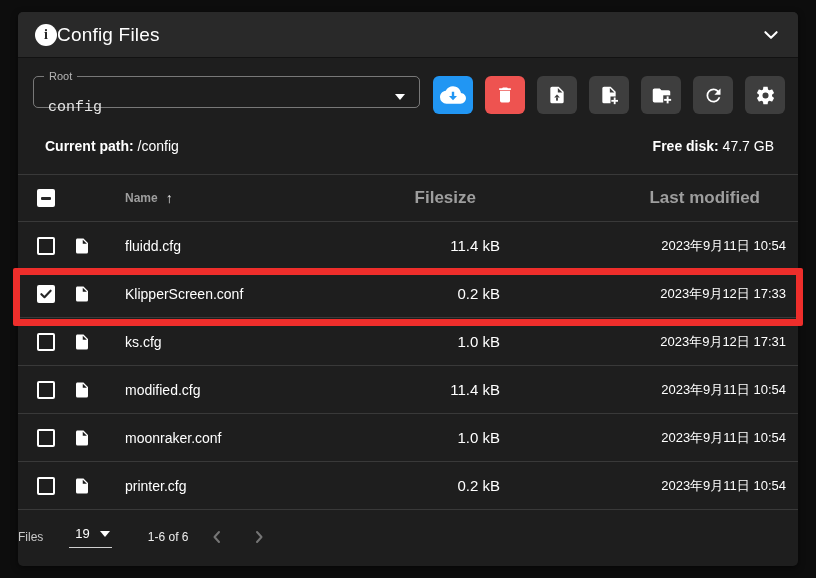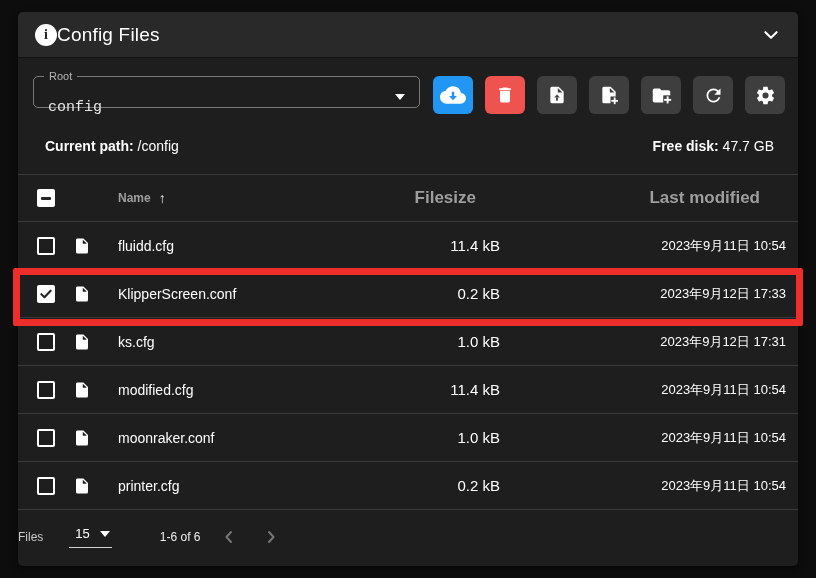--- a/index.html
+++ b/index.html
@@ -44,21 +44,21 @@
     margin:24px 12px 0; padding:0 12px 0 15px; font-size:14px; height:18px; }
   .bold { font-weight:700; }
 
   
   .table { margin-top:18px; }
   .trow { display:flex; align-items:center; height:48px; padding:0 12px 0 19px;
     border-bottom:1px solid rgba(255,255,255,.12); cursor:pointer; }
   .thead { border-top:1px solid rgba(255,255,255,.12); cursor:default; }
   .cell-cb { width:18px; display:flex; }
   .cell-icon { width:18px; margin-left:18px; display:flex; }
-  .cell-name { flex:1; margin-left:27px; font-size:14px; white-space:nowrap; }
+  .cell-name { flex:1; margin-left:34px; font-size:14px; white-space:nowrap; }
   .cell-size { width:90px; text-align:right; font-size:15px; font-weight:400; }
   .cell-date { width:286px; text-align:right; font-size:13px; font-weight:500; }
   .thead .cell-name { font-size:12px; font-weight:700; color:#9e9e9e; display:flex; align-items:center; }
   .thead .cell-size, .thead .cell-date { font-size:17px; font-weight:700; color:#9e9e9e; }
   .thead .cell-size { padding-right:24px; }
   .thead .cell-date { padding-right:26px; }
   .sort-arrow { color:#e6e6e6; font-size:14px; margin-left:8px; font-weight:400; }
 
   
   .cb { width:18px; height:18px; border-radius:2px; cursor:pointer; position:relative; }
@@ -68,21 +68,21 @@
     width:10px; height:3px; background:#262626; border-radius:1px; }
   .cb.checked svg { position:absolute; left:1px; top:1px; }
 
   
   .tfoot { height:54px; display:flex; align-items:center; justify-content:flex-start;
     padding-right:18px; font-size:12px; }
   .files-label { color:#c9c9c9; }
   .page-size { display:flex; align-items:center; gap:10px; margin-left:26px;
     padding:0 2px 6px 6px; border-bottom:1px solid #d0d0d0; cursor:pointer; }
   .page-size .val { font-size:13px; color:#fff; }
-  .range-text { margin-left:48px; color:#eee; }
+  .range-text { margin-left:36px; color:#eee; }
   .pg-btn { width:28px; height:28px; background:transparent; border:none; margin-left:14px;
     display:flex; align-items:center; justify-content:center; cursor:default; }
 
   
   .annotation { position:absolute; left:13px; top:268px; width:790px; height:58px;
     border:7px solid #ee2e2b; border-radius:2px; pointer-events:none; z-index:10; }
 </style>
 </head>
 <body>
 
@@ -285,21 +285,21 @@
           </div>
         <div class="cell-name">printer.cfg</div>
         <div class="cell-size">0.2 kB</div>
         <div class="cell-date">2023年9月11日 10:54</div>
       </div>
     </div>
 
     <div class="tfoot">
       <span class="files-label">Files</span>
       <div class="page-size">
-        <span class="val">15</span>
+        <span class="val">19</span>
         <span class="caret-down"></span>
       </div>
       <span class="range-text">1-6 of 6</span>
       <button class="pg-btn">
         <span style="display:flex;">
             <svg width="16" height="16" viewBox="0 0 16 16">
               <path d="M10 3 L5.5 8 L10 13" fill="none" stroke="#757575" stroke-width="2" stroke-linecap="round" stroke-linejoin="round"></path>
             </svg>
           </span>
       </button>

